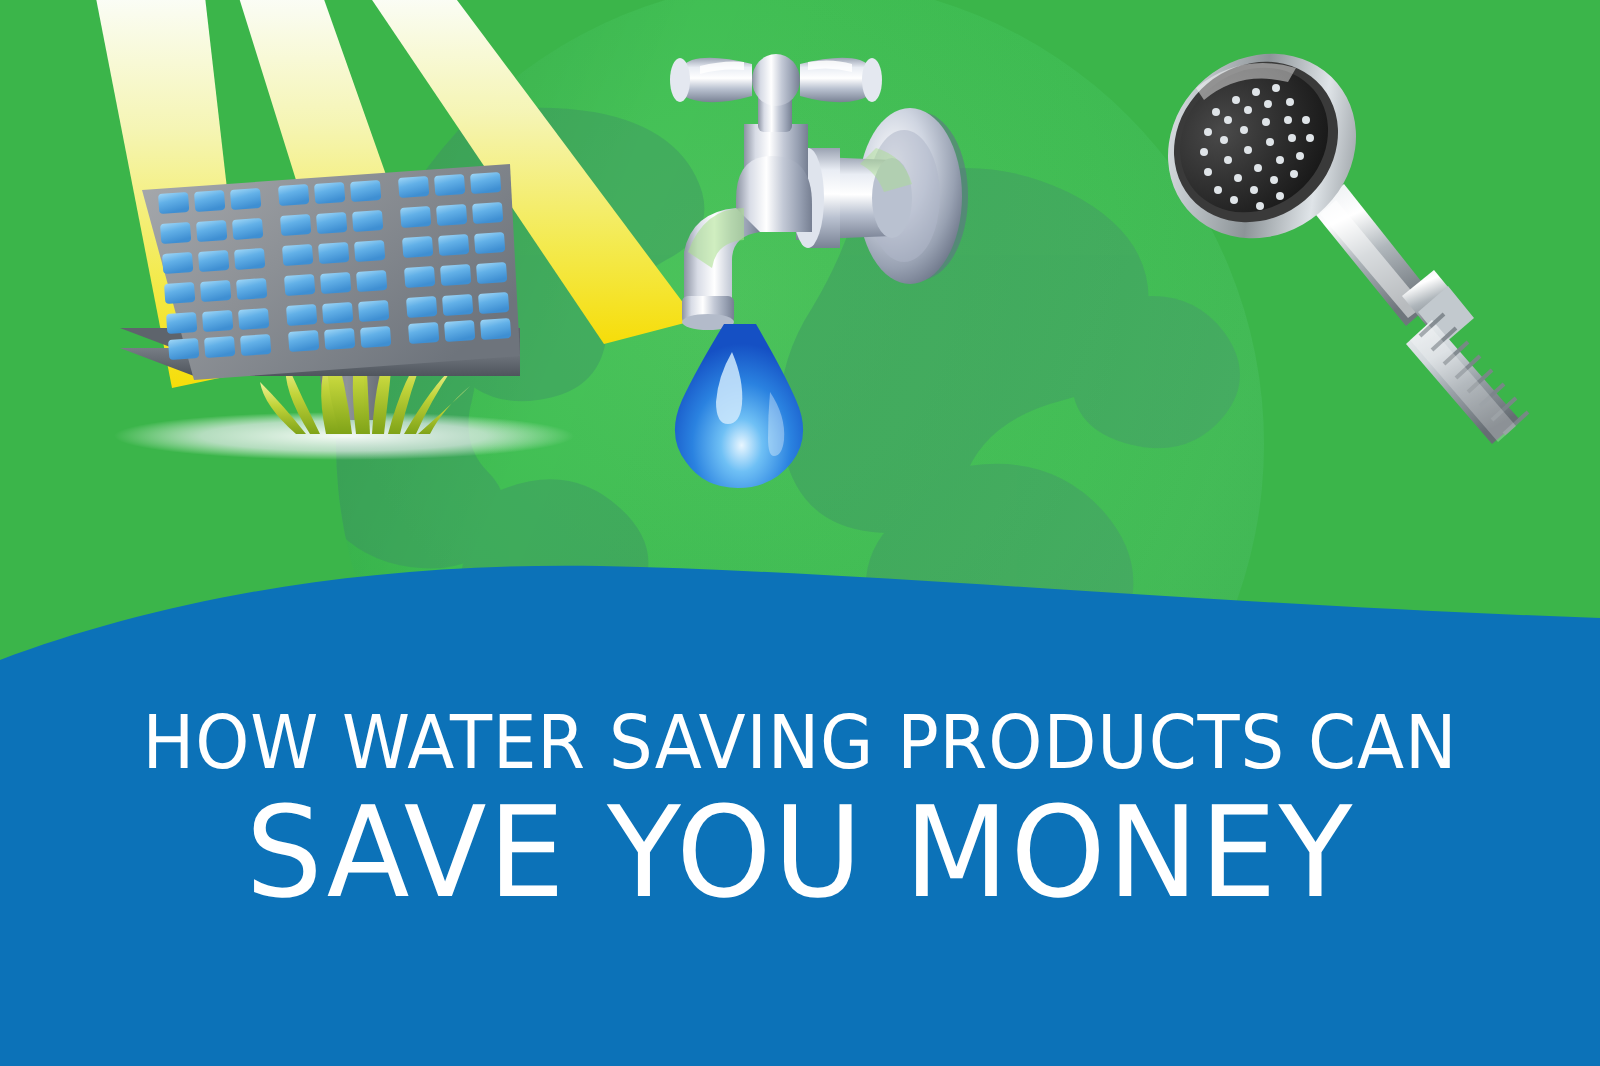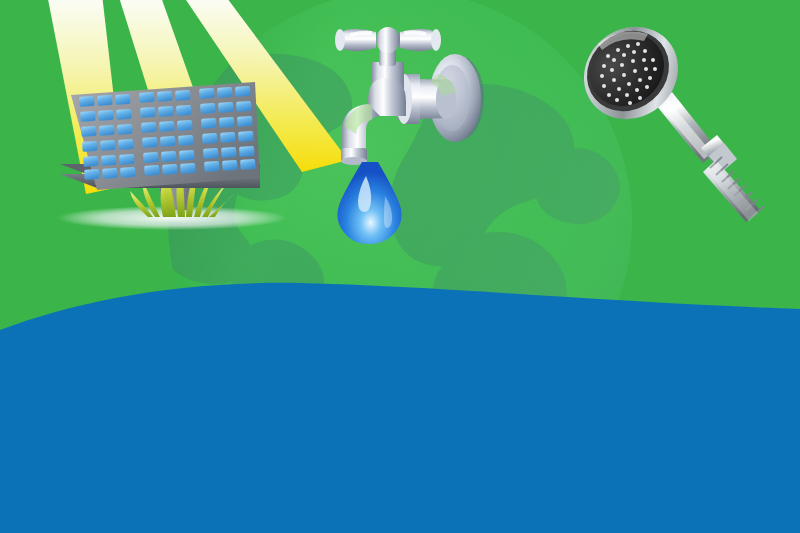--- a/index.html
+++ b/index.html
@@ -406,14 +406,18 @@
       <path d="M598 44 q22 -18 50 -10 l-4 7 q-24 -6 -42 9 Z" fill="#ffffff" opacity="0.45"></path>
     </g>
   </svg>
 
   <svg class="layer" viewBox="0 0 800 533" width="800" height="533" xmlns="http://www.w3.org/2000/svg" style="z-index:30;">
     <path d="M0 330 C 80 300, 180 281, 300 283
              C 440 286, 600 302, 800 309
              L 800 533 L 0 533 Z" fill="#0c72b8"></path>
   </svg>
 
+  <div class="title-block">
+    <div class="title-line1">HOW WATER SAVING PRODUCTS CAN</div>
+    <div class="title-line2">SAVE YOU MONEY</div>
+  </div>
 
 </div>
 
 </body></html>

